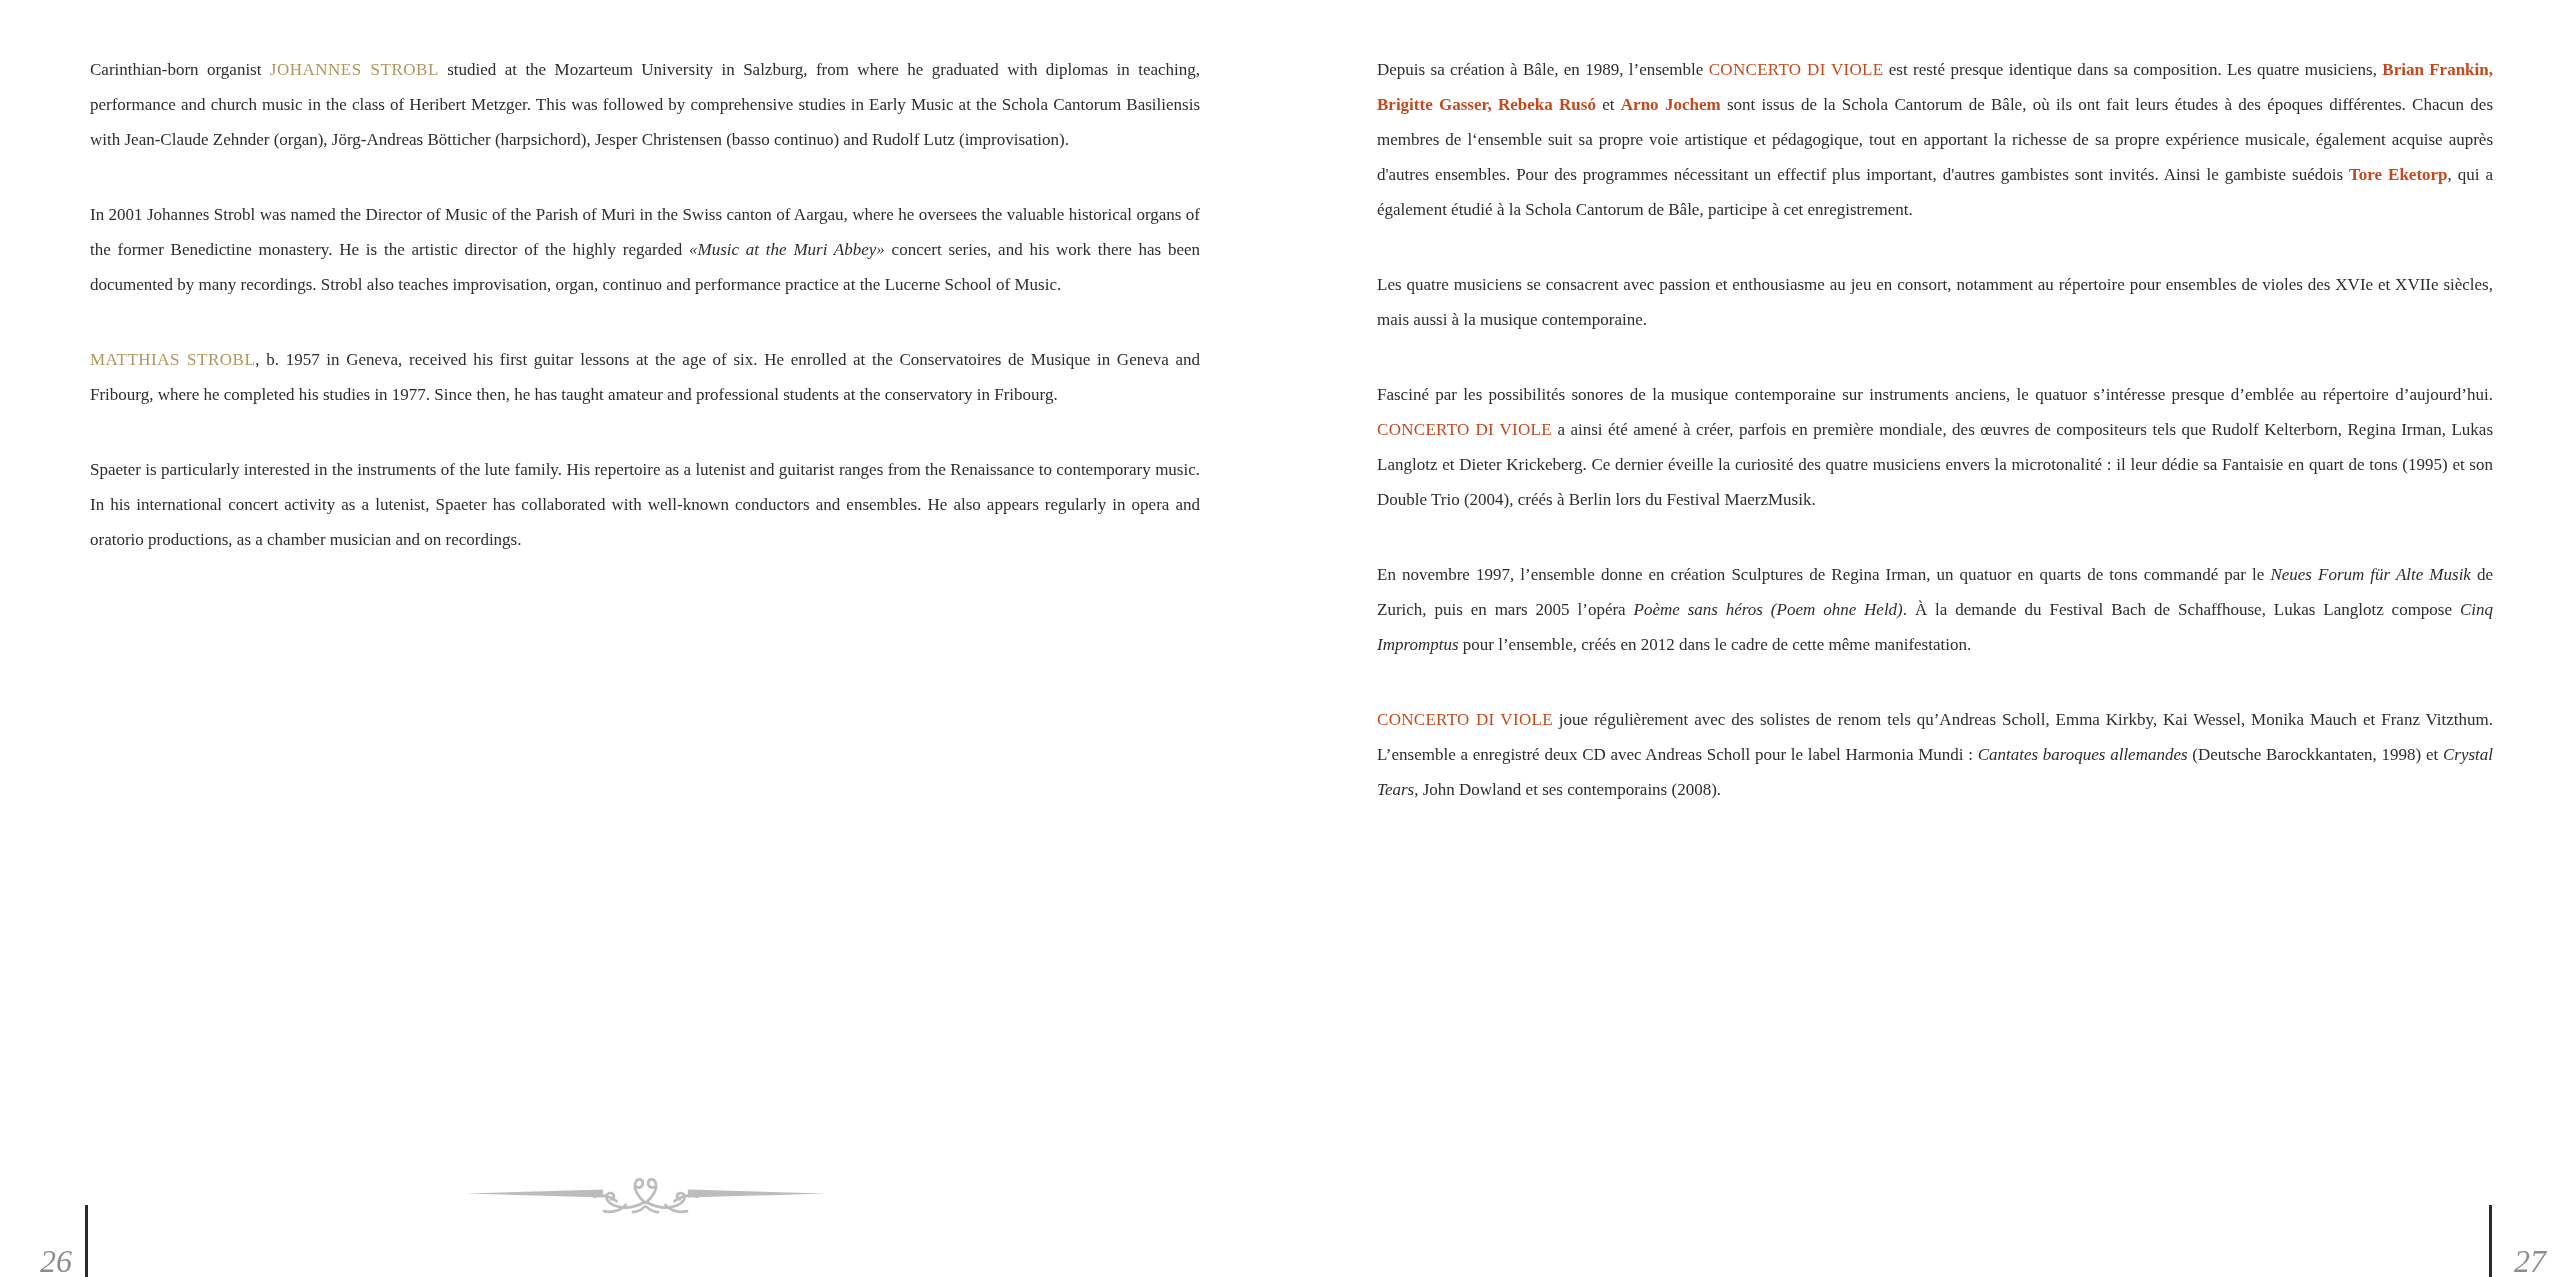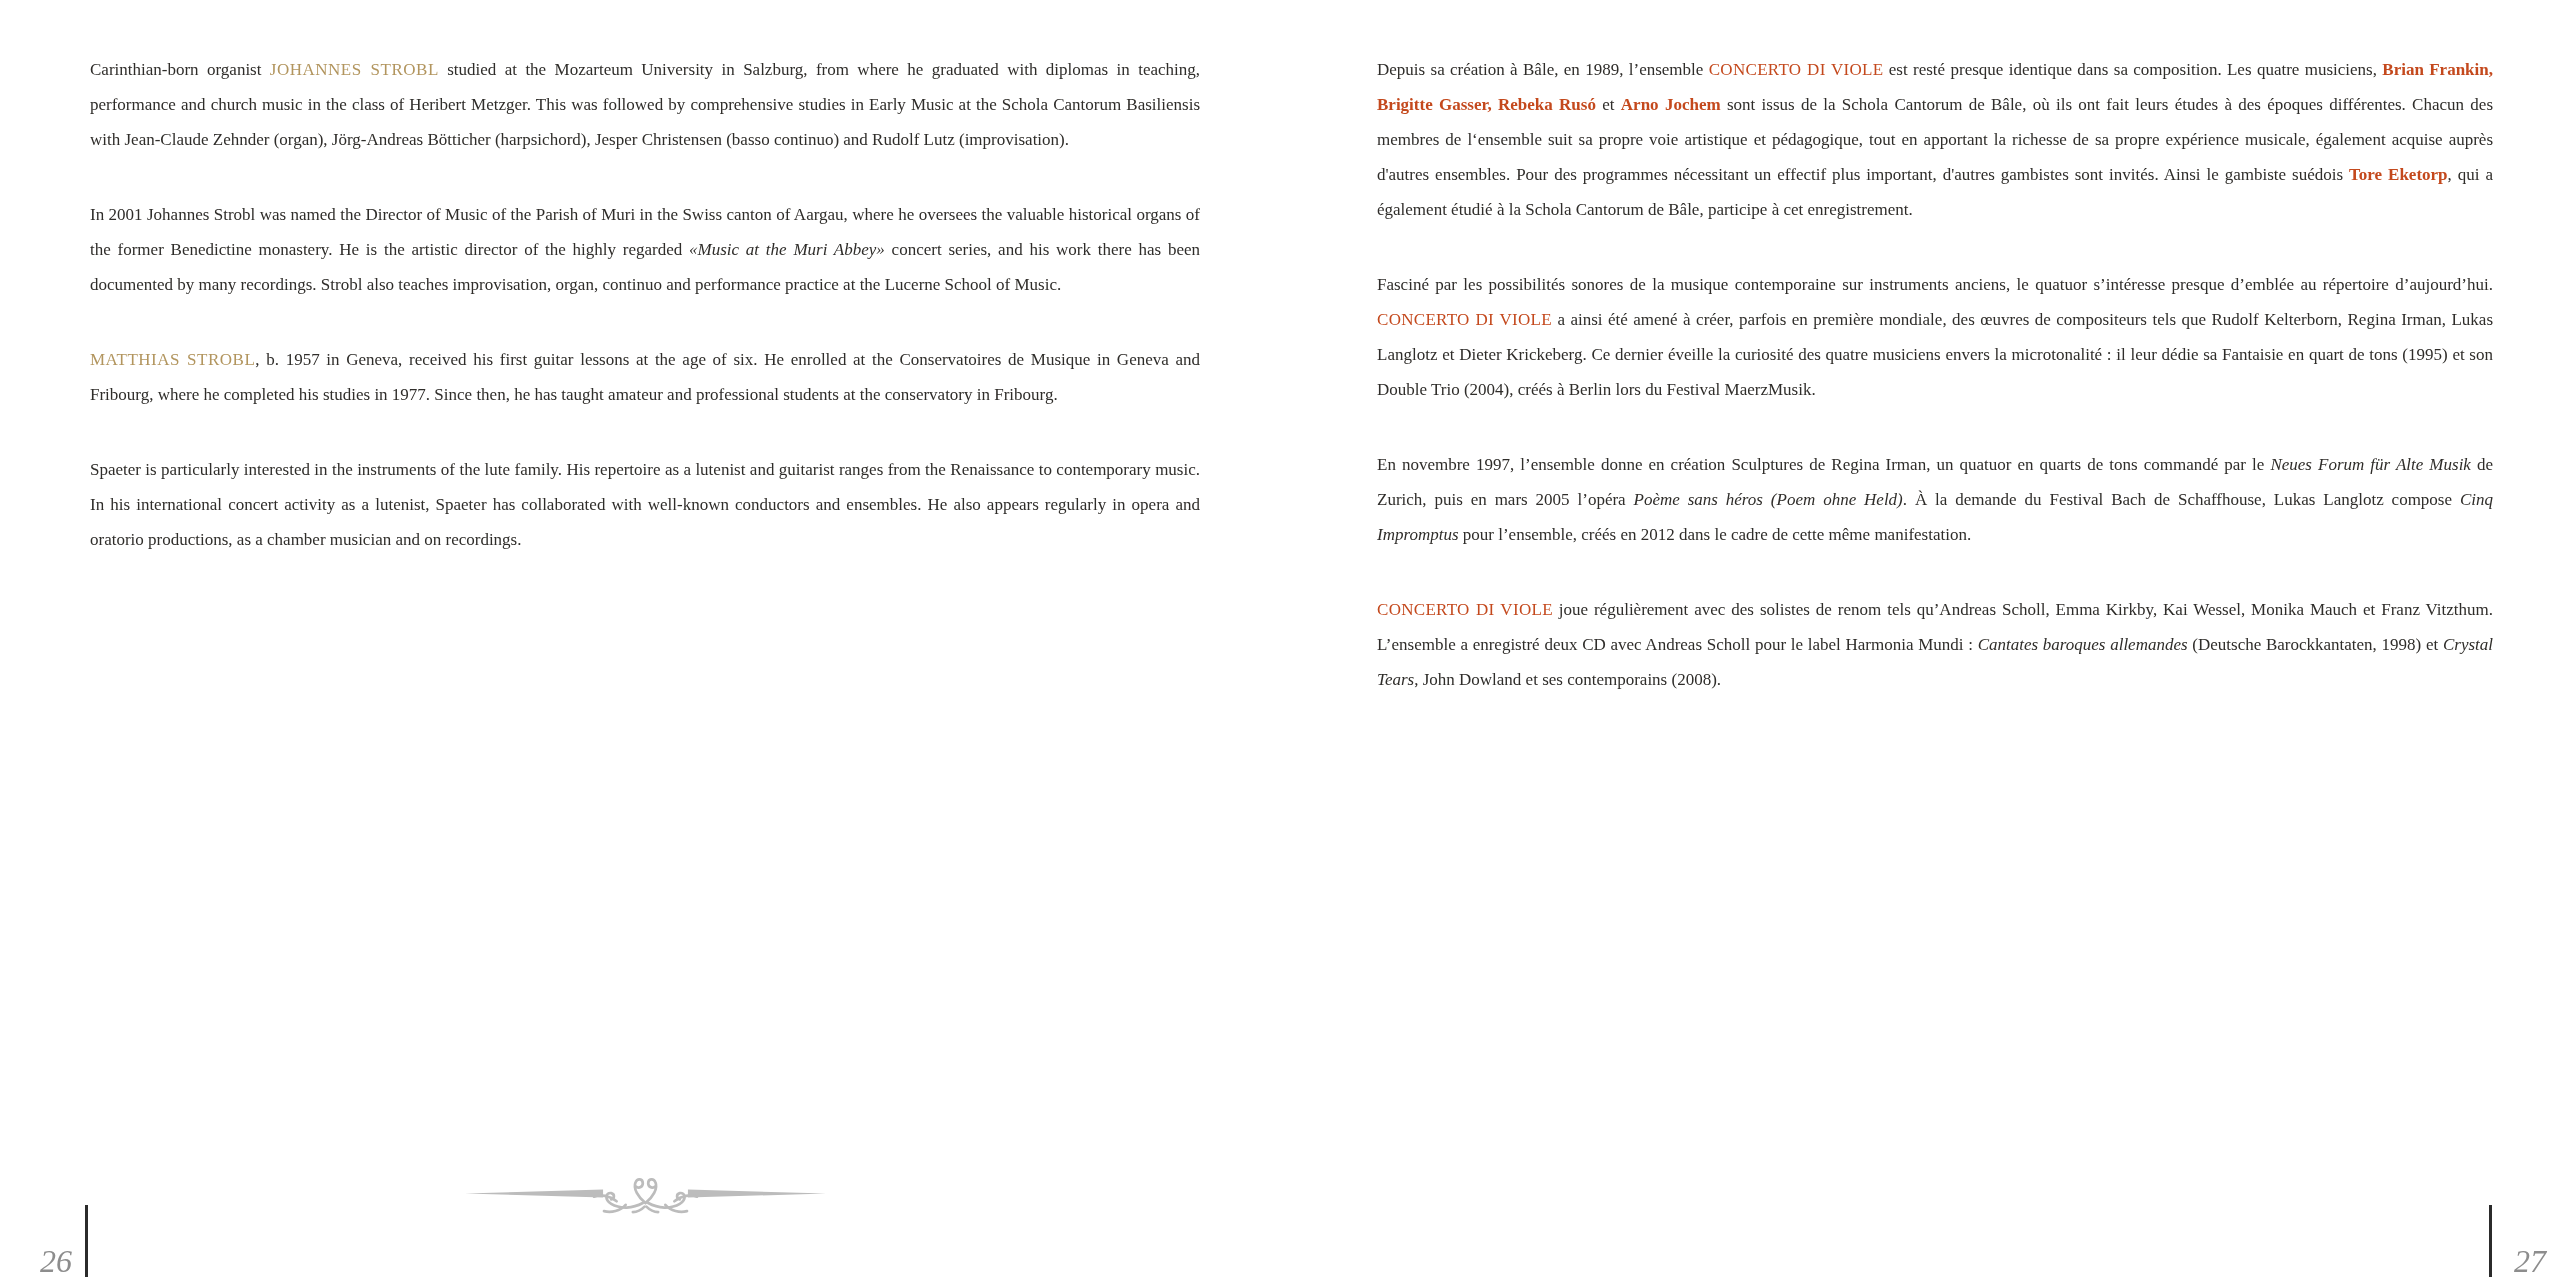--- a/index.html
+++ b/index.html
@@ -40,20 +40,21 @@
 
   <div class="text-column left">
       <p><span class="run-normal">Carinthian-born organist </span><span class="run-gold">JOHANNES STROBL</span><span class="run-normal"> studied at the Mozarteum University in Salzburg, from where he graduated with diplomas in teaching, performance and church music in the class of Heribert Metzger. This was followed by comprehensive studies in Early Music at the Schola Cantorum Basiliensis with Jean-Claude Zehnder (organ), Jörg-Andreas Bötticher (harpsichord), Jesper Christensen (basso continuo) and Rudolf Lutz (improvisation).</span></p>
       <p><span class="run-normal">In 2001 Johannes Strobl was named the Director of Music of the Parish of Muri in the Swiss canton of Aargau, where he oversees the valuable historical organs of the former Benedictine monastery. He is the artistic director of the highly regarded </span><span class="run-italic">«Music at the Muri Abbey»</span><span class="run-normal"> concert series, and his work there has been documented by many recordings. Strobl also teaches improvisation, organ, continuo and performance practice at the Lucerne School of Music.</span></p>
       <p class="extra-gap"><span class="run-gold">MATTHIAS STROBL</span><span class="run-normal">, b. 1957 in Geneva, received his first guitar lessons at the age of six. He enrolled at the Conservatoires de Musique in Geneva and Fribourg, where he completed his studies in 1977. Since then, he has taught amateur and professional students at the conservatory in Fribourg.</span></p>
       <p><span class="run-normal">Spaeter is particularly interested in the instruments of the lute family. His repertoire as a lutenist and guitarist ranges from the Renaissance to contemporary music. In his international concert activity as a lutenist, Spaeter has collaborated with well-known conductors and ensembles. He also appears regularly in opera and oratorio productions, as a chamber musician and on recordings.</span></p>
     </div>
 
   <div class="text-column right">
       <p><span class="run-normal">Depuis sa création à Bâle, en 1989, l’ensemble </span><span class="run-red">CONCERTO DI VIOLE</span><span class="run-normal"> est resté presque identique dans sa composition. Les quatre musiciens, </span><span class="run-red-bold">Brian Frankin, Brigitte Gasser, Rebeka Rusó</span><span class="run-normal"> et </span><span class="run-red-bold">Arno Jochem</span><span class="run-normal"> sont issus de la Schola Cantorum de Bâle, où ils ont fait leurs études à des époques différentes. Chacun des membres de l‘ensemble suit sa propre voie artistique et pédagogique, tout en apportant la richesse de sa propre expérience musicale, également acquise auprès d'autres ensembles. Pour des programmes nécessitant un effectif plus important, d'autres gambistes sont invités. Ainsi le gambiste suédois </span><span class="run-red-bold">Tore Eketorp</span><span class="run-normal">, qui a également étudié à la Schola Cantorum de Bâle, participe à cet enregistrement.</span></p>
+      <p><span class="run-normal">Les quatre musiciens se consacrent avec passion et enthousiasme au jeu en consort, notamment au répertoire pour ensembles de violes des XVIe et XVIIe siècles, mais aussi à la musique contemporaine.</span></p>
       <p><span class="run-normal">Fasciné par les possibilités sonores de la musique contemporaine sur instruments anciens, le quatuor s’intéresse presque d’emblée au répertoire d’aujourd’hui. </span><span class="run-red">CONCERTO DI VIOLE</span><span class="run-normal"> a ainsi été amené à créer, parfois en première mondiale, des œuvres de compositeurs tels que Rudolf Kelterborn, Regina Irman, Lukas Langlotz et Dieter Krickeberg. Ce dernier éveille la curiosité des quatre musiciens envers la microtonalité : il leur dédie sa Fantaisie en quart de tons (1995) et son Double Trio (2004), créés à Berlin lors du Festival MaerzMusik.</span></p>
       <p><span class="run-normal">En novembre 1997, l’ensemble donne en création Sculptures de Regina Irman, un quatuor en quarts de tons commandé par le </span><span class="run-italic">Neues Forum für Alte Musik</span><span class="run-normal"> de Zurich, puis en mars 2005 l’opéra </span><span class="run-italic">Poème sans héros (Poem ohne Held)</span><span class="run-normal">. À la demande du Festival Bach de Schaffhouse, Lukas Langlotz compose </span><span class="run-italic">Cinq Impromptus</span><span class="run-normal"> pour l’ensemble, créés en 2012 dans le cadre de cette même manifestation.</span></p>
       <p><span class="run-red">CONCERTO DI VIOLE</span><span class="run-normal"> joue régulièrement avec des solistes de renom tels qu’Andreas Scholl, Emma Kirkby, Kai Wessel, Monika Mauch et Franz Vitzthum. L’ensemble a enregistré deux CD avec Andreas Scholl pour le label Harmonia Mundi : </span><span class="run-italic">Cantates baroques allemandes</span><span class="run-normal"> (Deutsche Barockkantaten, 1998) et </span><span class="run-italic">Crystal Tears</span><span class="run-normal">, John Dowland et ses contemporains (2008).</span></p>
     </div>
 
   <svg class="ornament" viewBox="0 0 400 44" xmlns="http://www.w3.org/2000/svg" aria-hidden="true">
     <g fill="currentColor">
       <polygon points="0,21.5 153,17 153,26"></polygon>
       <polygon points="400,21.5 247,17 247,26"></polygon>
     </g>

